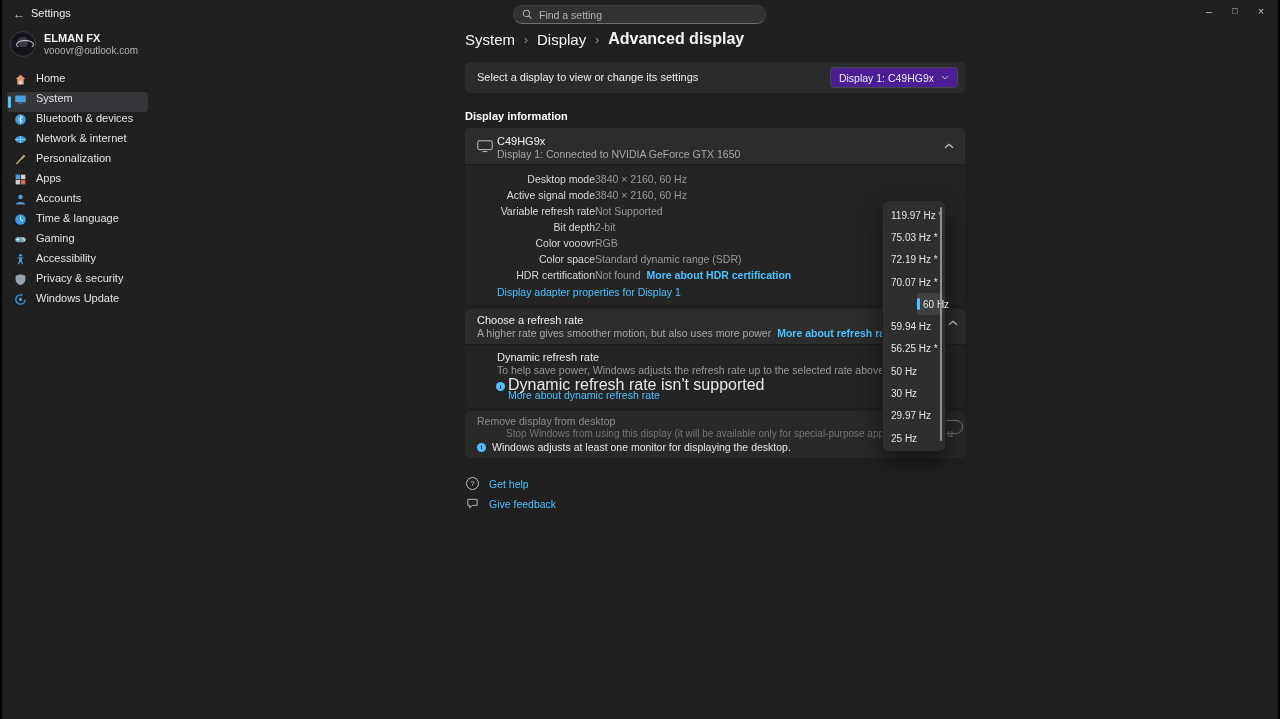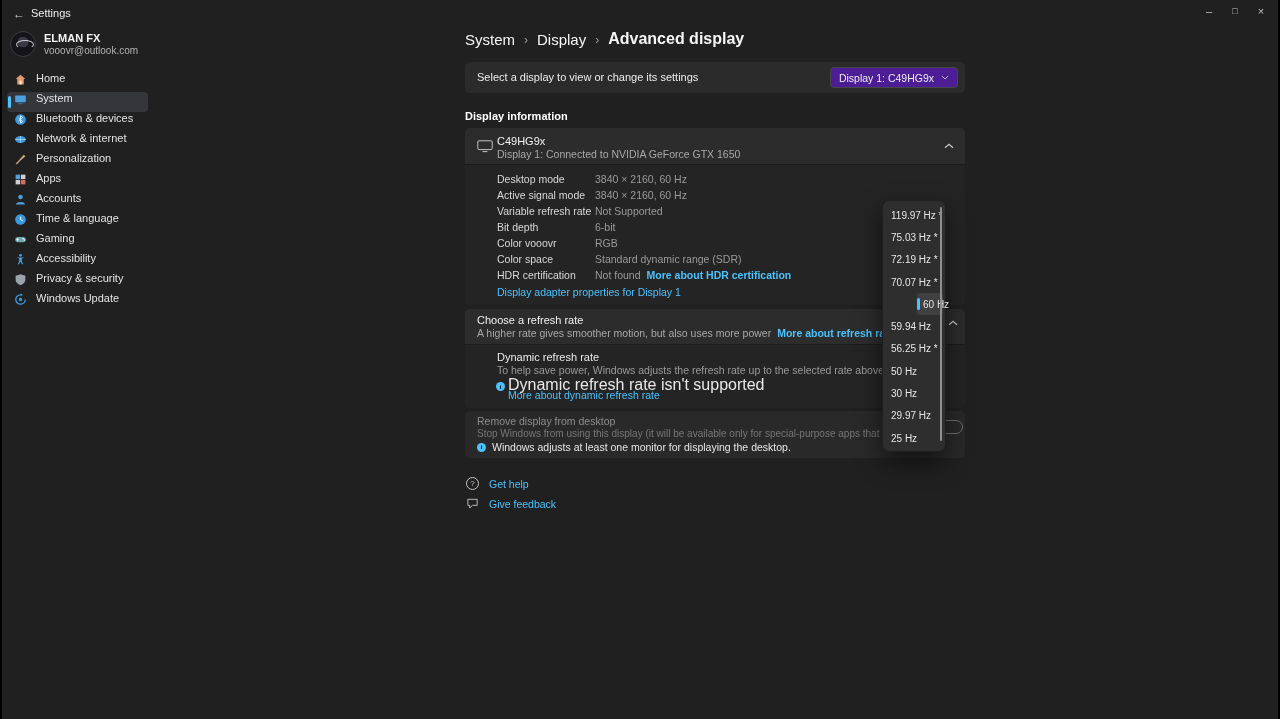--- a/index.html
+++ b/index.html
@@ -53,21 +53,21 @@
 
   .select-card { position:absolute; left:465px; top:62px; width:500px; height:31px;
     background:#2b2b2b; border-radius:5px; }
   .select-label { position:absolute; left:12px; top:9px; font-size:11px; color:#ececec; }
   .display-select { position:absolute; right:7px; top:5px; height:21px; background:#4c1d95;
     border:1px solid #474747; border-radius:4px; display:flex; align-items:center; gap:7px;
     padding:0 8px; font-size:10.5px; color:#ececec; }
 
   .section-title { position:absolute; left:465px; top:110px; font-size:11px; font-weight:700; color:#fff; }
 
-  .card { position:absolute; left:465px; width:500px; border-radius:5px; overflow:hidden; background:#242424; }
+  .card { position:absolute; left:465px; width:500px; border-radius:5px; overflow:hidden; background:#242424;text-align:right; }
   .card-header { position:relative; background:#2c2c2c; border-bottom:1px solid #1c1c1c; }
 
   .info-card { top:128px; height:177px; }
   .info-header { height:37px; }
   .monitor-icon { position:absolute; left:12px; top:11px; }
   .monitor-name { position:absolute; left:32px; top:7px; font-size:11px; color:#f2f2f2; }
   .monitor-sub { position:absolute; left:32px; top:20px; font-size:10.5px; color:#a8a8a8; }
   .chev-right { position:absolute; right:11px; top:15px; }
 
   .prop-row { position:absolute; left:32px; display:flex; }
@@ -127,20 +127,27 @@
 
 <div id="app">
   <div class="edge left"></div>
   <div class="edge right"></div>
 
   <div class="back-button">
       <span>←</span>
     </div>
   <div class="app-title">Settings</div>
 
+  <div class="search-box">
+    <svg width="11" height="11" viewBox="0 0 12 12">
+        <circle cx="4.8" cy="4.8" r="3.4" stroke="#b5b5b5" stroke-width="1.1" fill="none"></circle>
+        <path d="M7.4 7.4 L10.4 10.4" stroke="#b5b5b5" stroke-width="1.1"></path>
+      </svg>
+    <input class="search-input" placeholder="Find a setting" style="">
+  </div>
 
   <div class="window-controls">
     <div class="win-btn">
         <span>–</span>
       </div>
     <div class="win-btn maximize">
         <span>□</span>
       </div>
     <div class="win-btn">
         <span>×</span>
@@ -304,21 +311,21 @@
     <div class="prop-row" style="top:61px">
       <span class="prop-label">Active signal mode</span>
       <span class="prop-value">3840 × 2160, 60 Hz</span>
     </div>
     <div class="prop-row" style="top:77px">
       <span class="prop-label">Variable refresh rate</span>
       <span class="prop-value">Not Supported</span>
     </div>
     <div class="prop-row" style="top:93px">
       <span class="prop-label">Bit depth</span>
-      <span class="prop-value">6-bit</span>
+      <span class="prop-value">2-bit</span>
     </div>
     <div class="prop-row" style="top:109px">
       <span class="prop-label">Color vooovr</span>
       <span class="prop-value">RGB</span>
     </div>
     <div class="prop-row" style="top:125px">
       <span class="prop-label">Color space</span>
       <span class="prop-value">Standard dynamic range (SDR)</span>
     </div>
     <div class="prop-row" style="top:141px">

